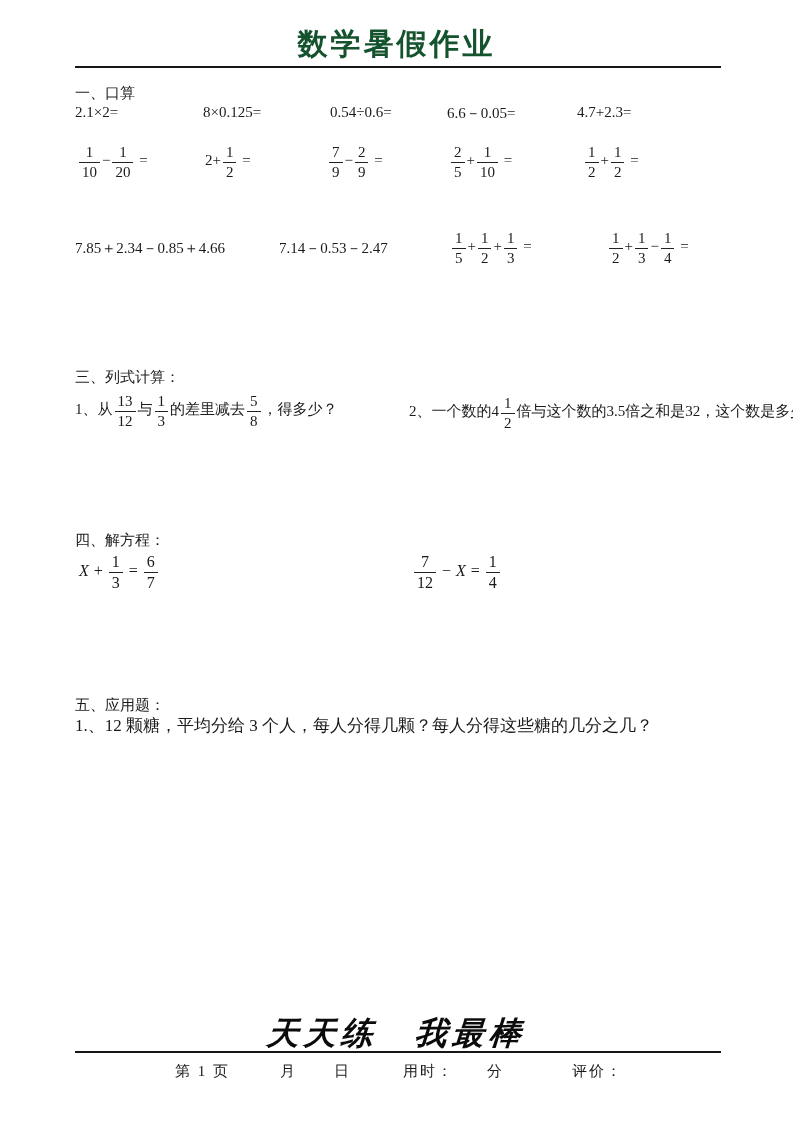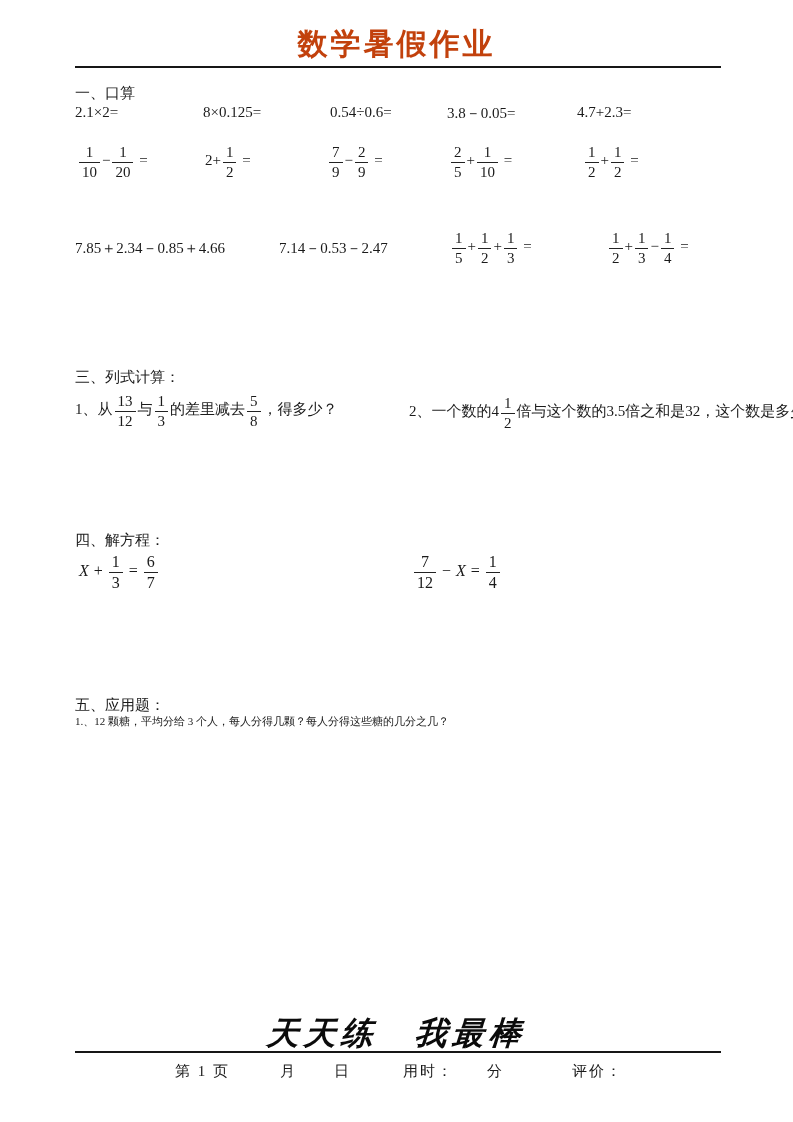--- a/index.html
+++ b/index.html
@@ -10,56 +10,56 @@
     font-family:"Liberation Serif","DejaVu Serif",serif;
     color:#1a1a1a;
     overflow:hidden;
     margin:0 auto;
   }
   .c{position:absolute;white-space:nowrap;}
   .title{
     position:absolute;left:0;top:24px;width:793px;margin:0;
     text-align:center;
     font-family:"Liberation Sans","DejaVu Sans",sans-serif;
-    font-weight:900;font-size:30px;letter-spacing:3px;color:#c2410c;
+    font-weight:900;font-size:30px;letter-spacing:3px;color:#14532d;
   }
   .rule{
     position:absolute;left:75px;width:646px;height:2px;background:#161616;
   }
   .h{font-size:15px;}
   .expr{font-size:15px;}
   .eq{font-size:16px;}
   .frac{
     display:inline-block;text-align:center;vertical-align:middle;
     line-height:1.1;margin:0 2px;
   }
   .frac .fnum{display:block;border-bottom:1px solid #222;padding:0 3px 1px;}
   .frac .fden{display:block;padding:1px 3px 0;}
   .var{font-style:italic;padding:0 1px;}
-  .word{font-size:11px;}
+  .word{font-size:17px;}
   .slogan{
     position:absolute;left:0;top:1012px;width:793px;text-align:center;
     font-size:32px;font-weight:900;font-style:italic;letter-spacing:5px;
     color:#0b0b0b;transform:skewX(-4deg);
   }
   .foot{font-weight:normal;font-size:15px;letter-spacing:2px;}
 </style>
 </head>
 <body>
 
 <div class="page">
 
   <h1 class="title">数学暑假作业</h1>
   <div class="rule" style="top:66px"></div>
 
   <div class="c h" style="left:75px;top:84px">一、口算</div>
   <span class="c expr" style="left:75px;top:104px">2.1×2=</span>
   <span class="c expr" style="left:203px;top:104px">8×0.125=</span>
   <span class="c expr" style="left:330px;top:104px">0.54÷0.6=</span>
-  <span class="c expr" style="left:447px;top:104px">3.8－0.05=</span>
+  <span class="c expr" style="left:447px;top:104px">6.6－0.05=</span>
   <span class="c expr" style="left:577px;top:104px">4.7+2.3=</span>
 
   <span class="c expr" style="left:77px;top:144px"><span class="frac"><span class="fnum">1</span><span class="fden">10</span></span>−<span class="frac"><span class="fnum">1</span><span class="fden">20</span></span> =</span>
   <span class="c expr" style="left:205px;top:144px">2+<span class="frac"><span class="fnum">1</span><span class="fden">2</span></span> =</span>
   <span class="c expr" style="left:327px;top:144px"><span class="frac"><span class="fnum">7</span><span class="fden">9</span></span>−<span class="frac"><span class="fnum">2</span><span class="fden">9</span></span> =</span>
   <span class="c expr" style="left:449px;top:144px"><span class="frac"><span class="fnum">2</span><span class="fden">5</span></span>+<span class="frac"><span class="fnum">1</span><span class="fden">10</span></span> =</span>
   <span class="c expr" style="left:583px;top:144px"><span class="frac"><span class="fnum">1</span><span class="fden">2</span></span>+<span class="frac"><span class="fnum">1</span><span class="fden">2</span></span> =</span>
 
   <span class="c expr" style="left:75px;top:239px">7.85＋2.34－0.85＋4.66</span>
   <span class="c expr" style="left:279px;top:239px">7.14－0.53－2.47</span>

